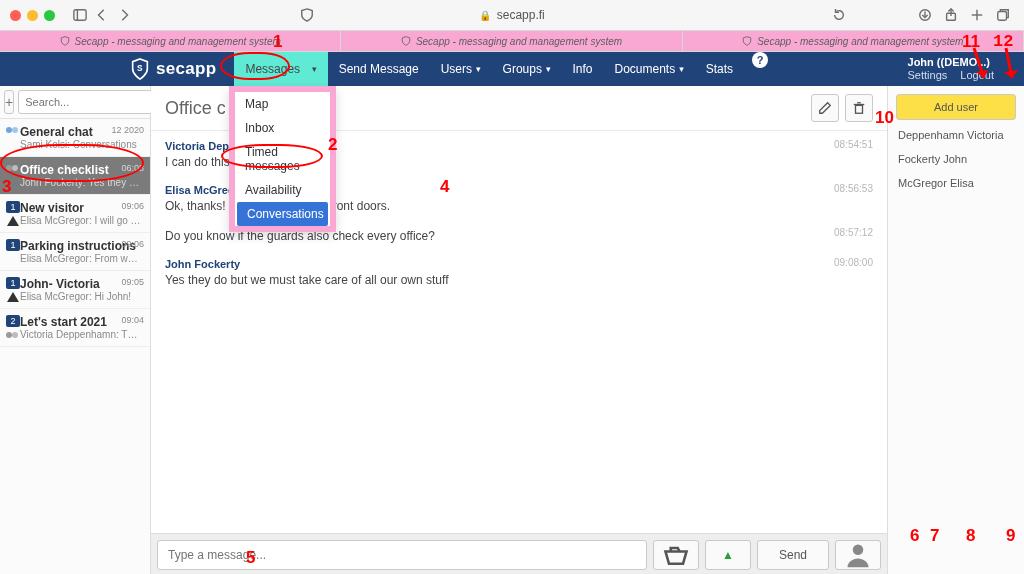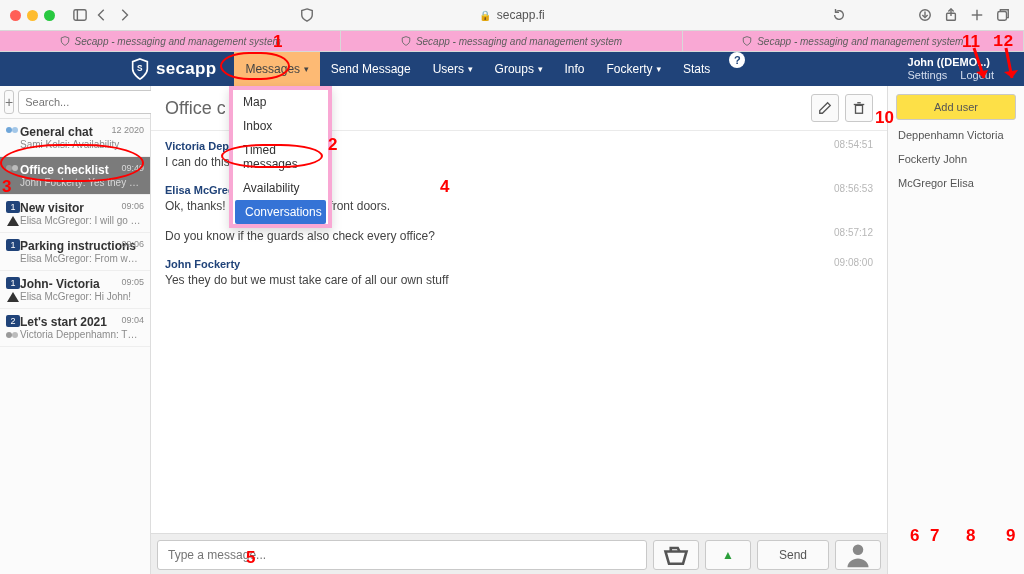--- a/index.html
+++ b/index.html
@@ -20,28 +20,28 @@
   .tabbar{height:20px;background:#f9a8d4;border-bottom:1px solid #d8d8d8;display:flex;font-style:italic;}
   .btab{flex:1;border-right:1px solid #d8d8d8;display:flex;align-items:center;justify-content:center;gap:5px;font-size:10px;color:#5d5d5d;}
   .btab svg{width:10px;height:10px;}
 
   
   .topbar{height:34px;background:#204379;color:#fff;display:flex;align-items:center;padding:0 20px 0 130px;position:relative;}
   .brand{display:flex;align-items:center;gap:6px;font-weight:700;font-size:17px;letter-spacing:.3px;}
   .brand svg{width:20px;height:22px;}
   .menu{display:flex;margin-left:18px;gap:0;align-items:stretch;height:100%;}
   .menu-item{display:flex;align-items:center;padding:0 11px;color:#fff;font-size:12px;cursor:pointer;white-space:nowrap;}
-  .menu-item.active{background:#fdba74;color:#444;}
+  .menu-item.active{background:#5eead4;color:#444;gap:8px;}
   .caret{margin-left:4px;font-size:9px;}
   .helpdot{width:16px;height:16px;border-radius:50%;background:#fff;color:#204379;font-weight:700;display:flex;align-items:center;justify-content:center;font-size:11px;margin-left:8px;}
   .user-block{margin-left:auto;text-align:left;font-size:11px;line-height:13px;}
   .user-block .row2 a{color:#d6dfef;margin-right:10px;text-decoration:none;}
 
   
-  .dropdown{position:absolute;top:34px;left:229px;width:95px;background:#fff;border:4px solid #f9a8d4;box-shadow:0 4px 10px rgba(0,0,0,.15);z-index:10;}
+  .dropdown{position:absolute;top:34px;left:229px;width:95px;background:#fff;border:6px solid #f9a8d4;box-shadow:0 4px 10px rgba(0,0,0,.15);z-index:10;}
   .dropdown div{padding:5px 10px;font-size:12px;color:#333;cursor:pointer;}
   .dropdown div.selected{background:#3573d6;color:#fff;border-radius:2px;margin:0 2px;}
 
   
   .layout{display:flex;height:calc(574px - 30px - 20px - 34px);}
   .leftcol{width:150px;background:#fbfbfb;border-right:1px solid #ddd;display:flex;flex-direction:column;}
   .leftcol .search-row{display:flex;align-items:center;padding:4px;border-bottom:1px solid #e2e2e2;gap:4px;}
   .addbtn{width:22px;height:22px;border:1px solid #c9c9c9;border-radius:3px;background:#fafafa;display:flex;align-items:center;justify-content:center;color:#777;font-size:14px;line-height:1;}
   .search-row input{flex:1;height:22px;border:1px solid #c9c9c9;border-radius:3px;padding:0 6px;font-size:11px;color:#888;}
   .thread{padding:6px 8px 6px 20px;position:relative;border-bottom:1px solid #eee;cursor:pointer;}
@@ -195,21 +195,21 @@
     <div class="menu-item">
         <span>Users</span>
         <span class="caret">▾</span>
       </div>
     <div class="menu-item">
         <span>Groups</span>
         <span class="caret">▾</span>
       </div>
     <div class="menu-item">Info</div>
     <div class="menu-item">
-        <span>Fockerty</span>
+        <span>Documents</span>
         <span class="caret">▾</span>
       </div>
     <div class="menu-item">Stats</div>
     <div class="helpdot">?</div>
   </div>
   <div class="user-block">
     <div style="font-weight:600">John  ((DEMO...)</div>
     <div class="row2">
       <a>Settings</a>
       <a>Logout</a>
@@ -230,30 +230,30 @@
   <div class="leftcol">
     <div class="search-row">
       <div class="addbtn">+</div>
       <input placeholder="Search..." style="">
     </div>
     <div class="thread first-thread">
       <div class="badge">
           <div class="dots"></div>
         </div>
       <div class="t-title">General chat</div>
-      <div class="t-sub">Sami Kolsi: Availability</div>
+      <div class="t-sub">Sami Kolsi: Conversations</div>
       <div class="time">12 2020</div>
     </div>
     <div class="thread active">
       <div class="badge">
           <div class="dots"></div>
         </div>
       <div class="t-title">Office checklist</div>
       <div class="t-sub">John Fockerty: Yes they do but</div>
-      <div class="time">09:49</div>
+      <div class="time">06:08</div>
     </div>
     <div class="thread">
       <div class="badge">
           <div class="num">1</div>
           <div class="warn"></div>
         </div>
       <div class="t-title">New visitor</div>
       <div class="t-sub">Elisa McGregor: I will go downsta</div>
       <div class="time">09:06</div>
     </div>

